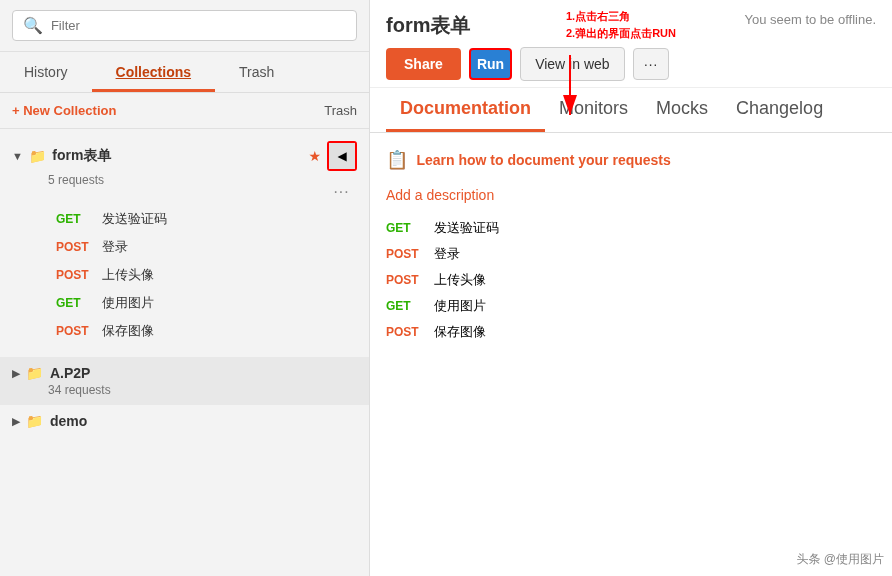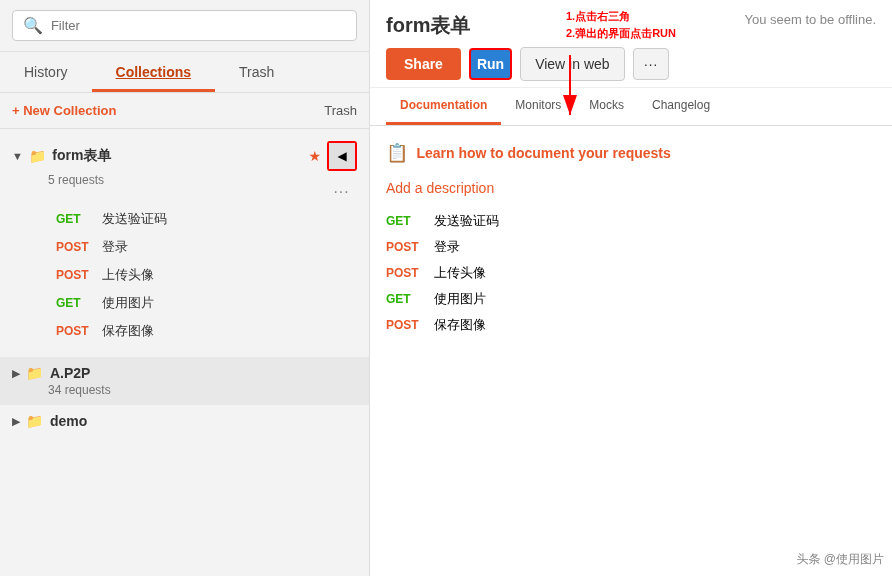--- a/index.html
+++ b/index.html
@@ -256,21 +256,21 @@
       cursor: pointer;
     }
 
     .right-tabs {
       display: flex;
       border-bottom: 1px solid #ddd;
       padding: 0 16px;
     }
     .right-tab {
       padding: 10px 14px;
-      font-size: 12px;
+      font-size: 18px;
       color: #555;
       cursor: pointer;
     }
     .right-tab.active {
       color: #e8572a;
       border-bottom: 3px solid #e8572a;
       font-weight: 600;
     }
 
     .right-content {

